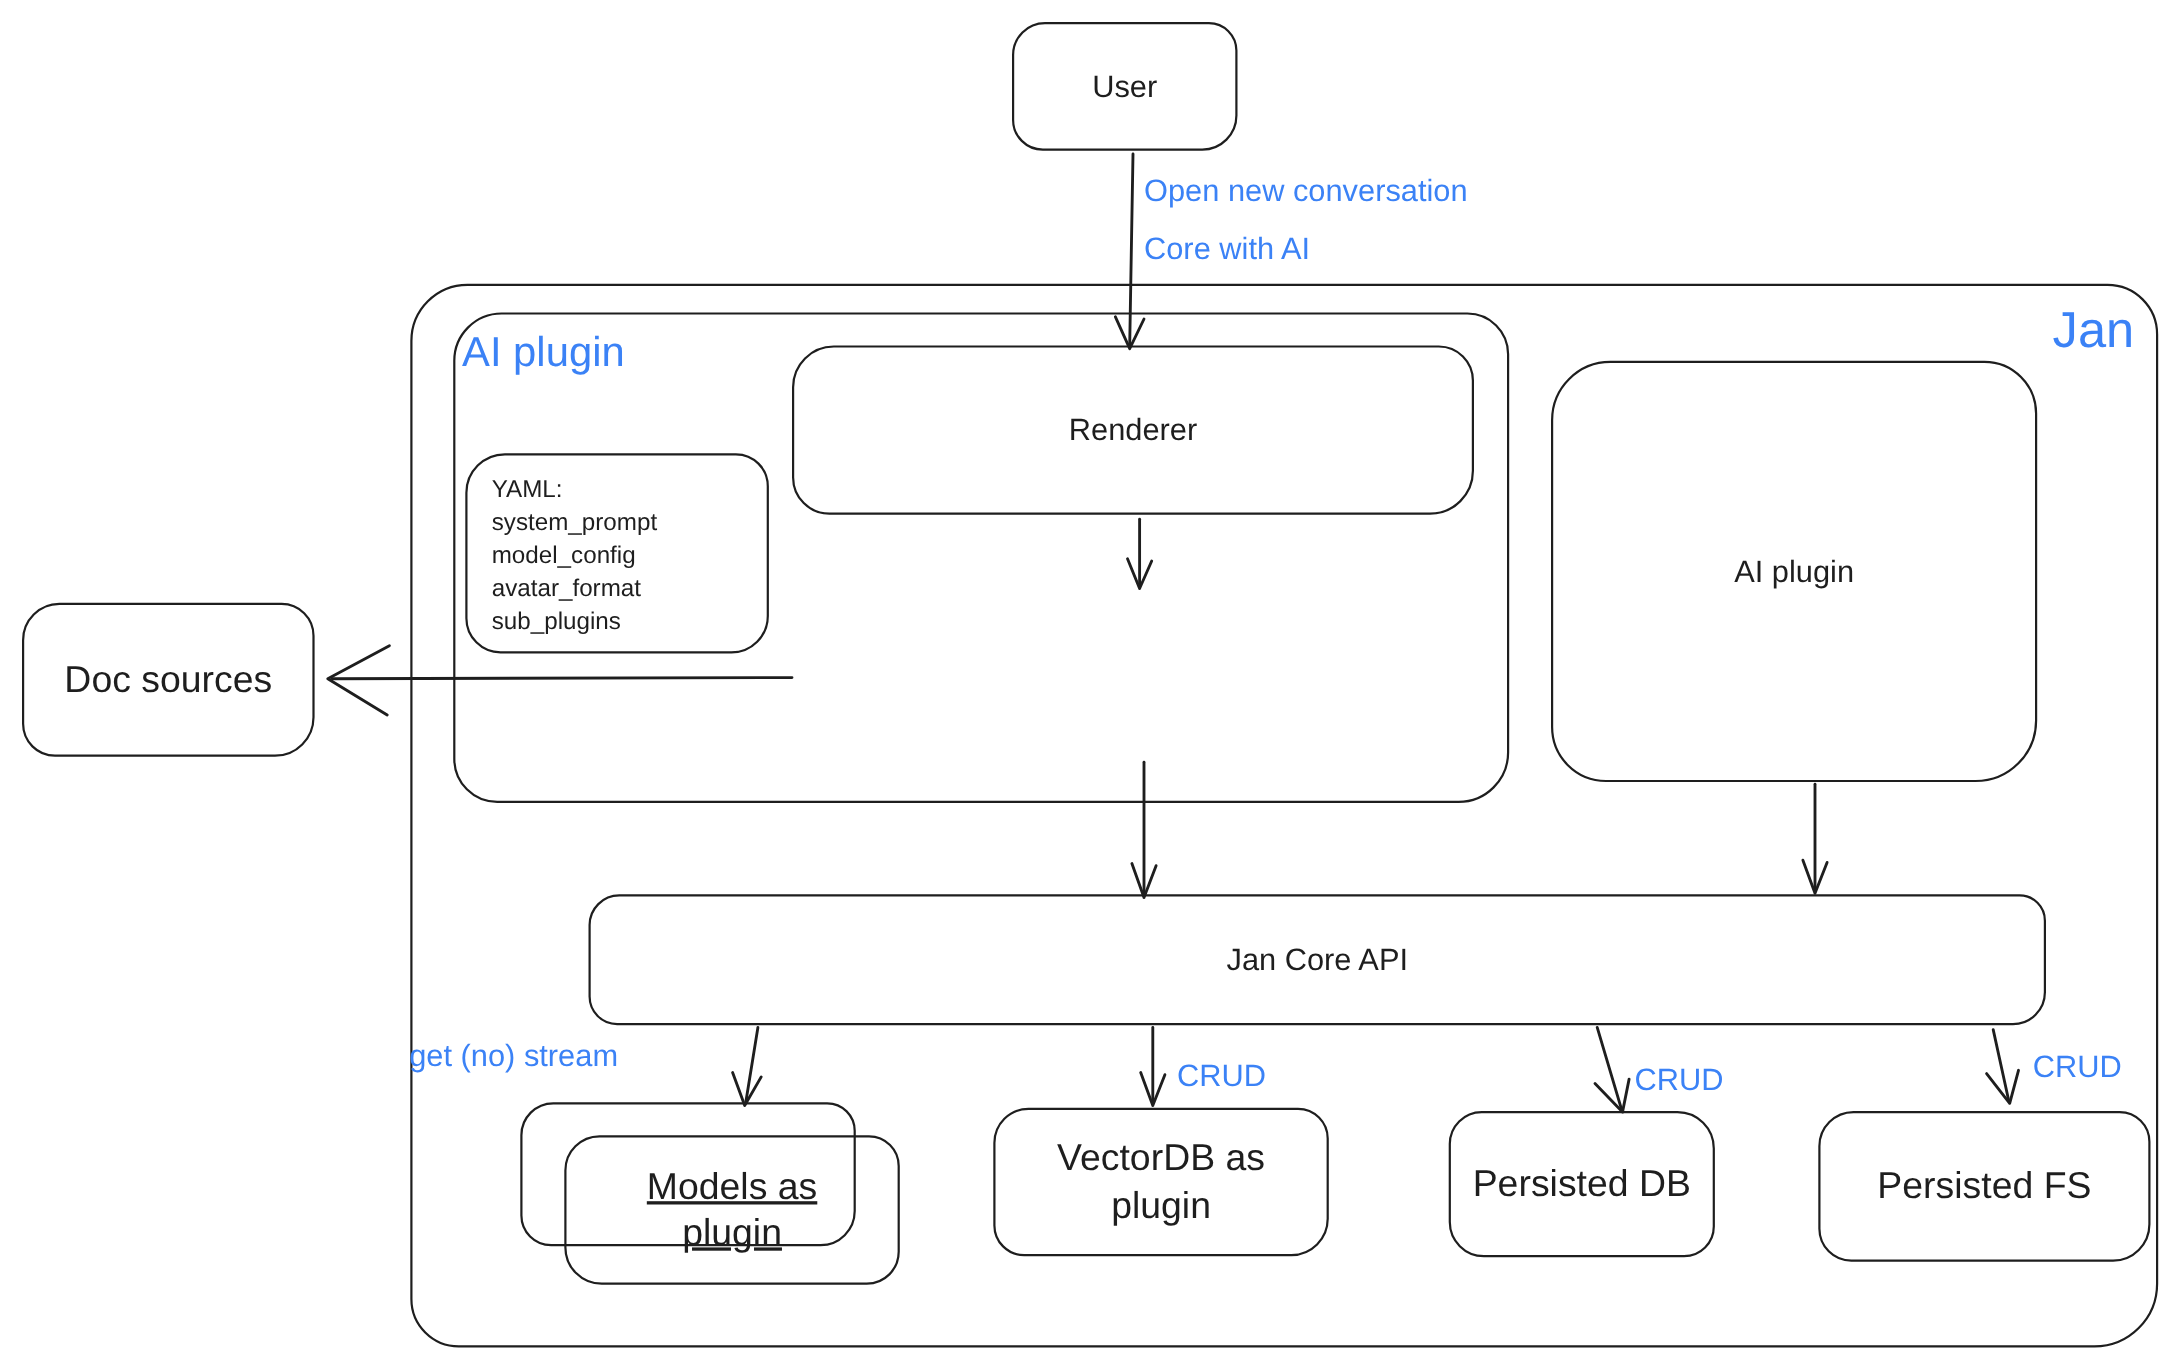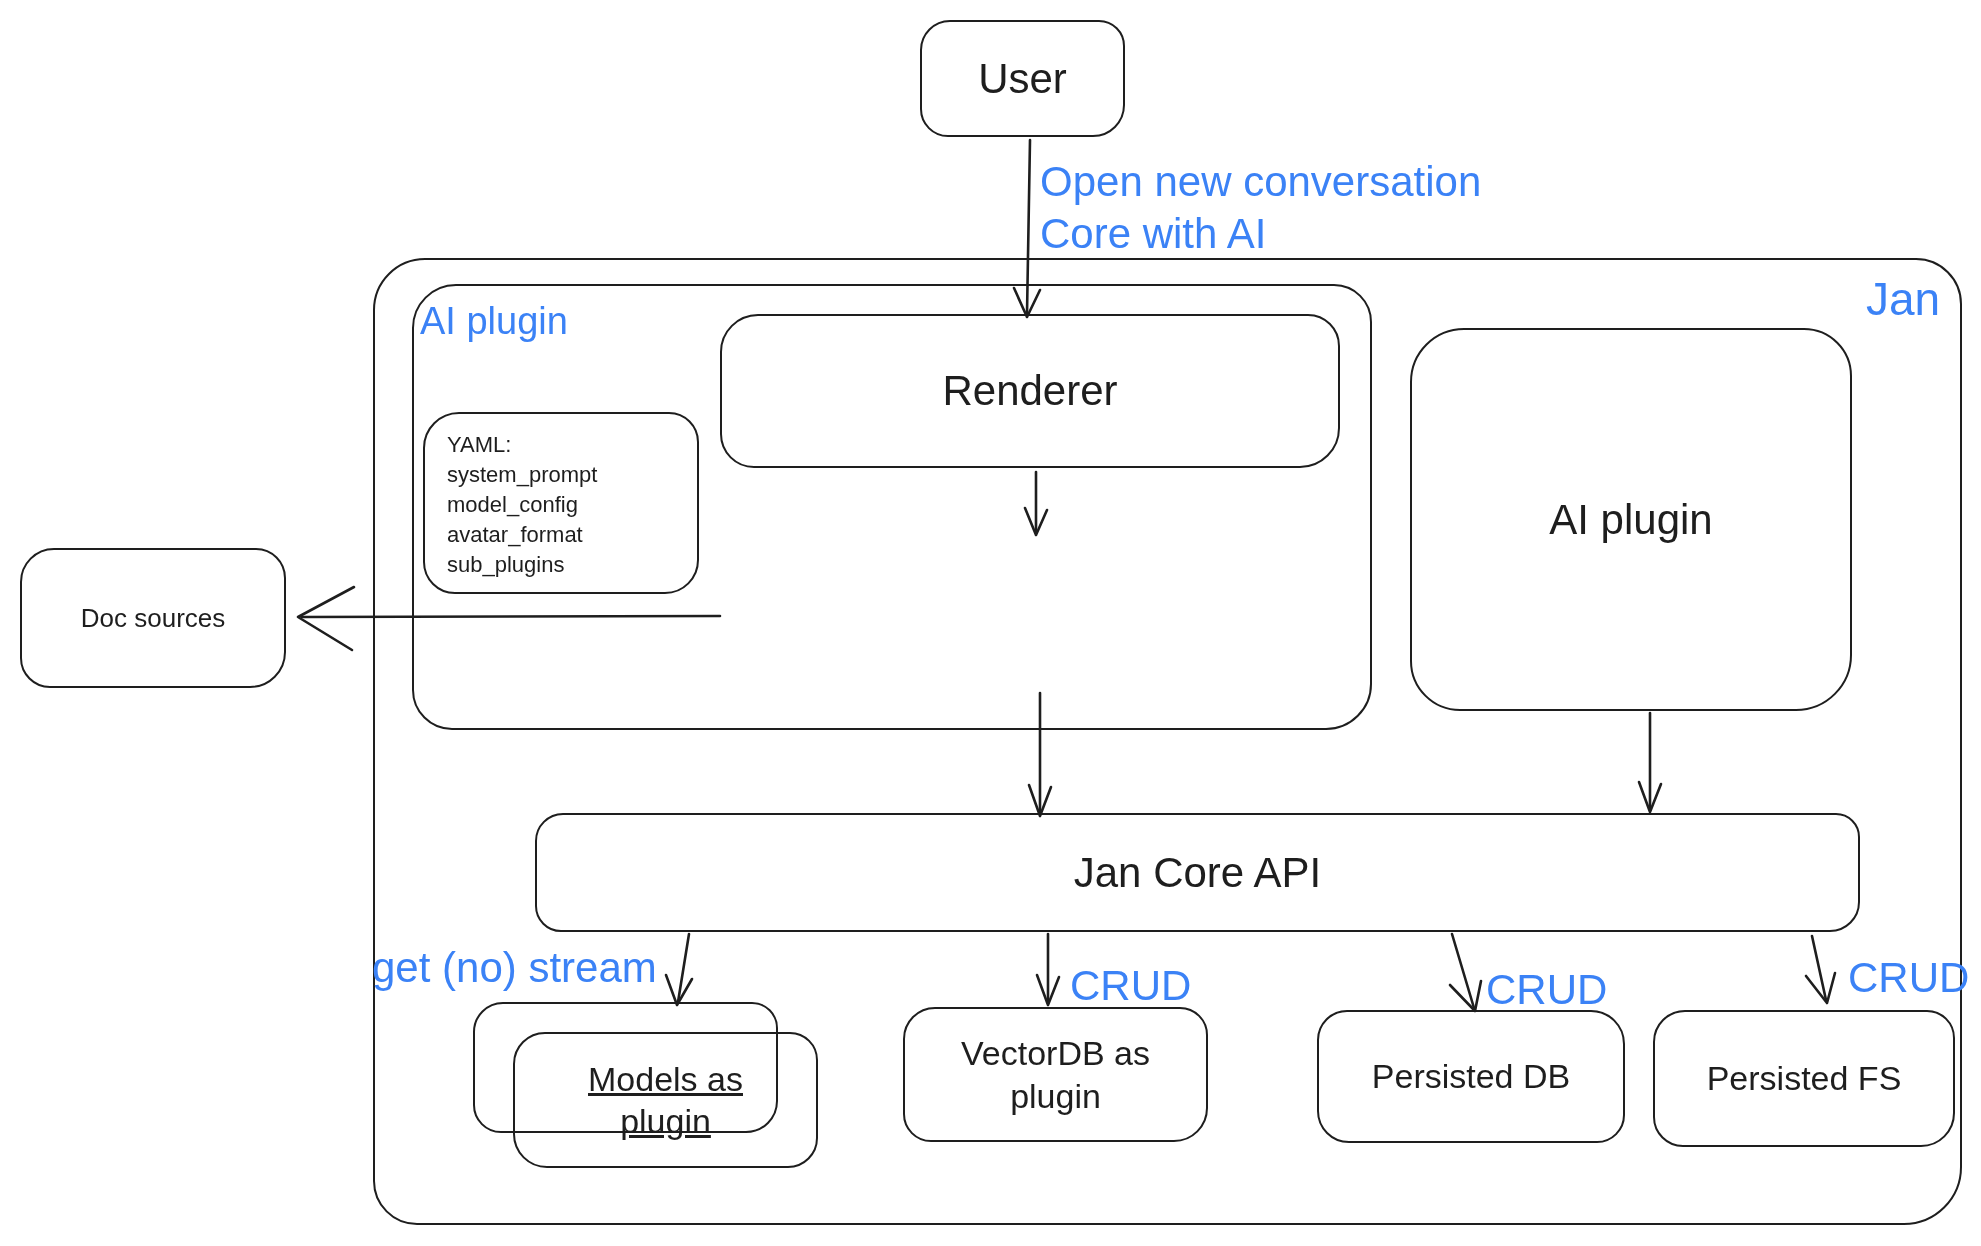--- a/index.html
+++ b/index.html
@@ -26,21 +26,21 @@
     position: absolute;
     color: #3b82f6;
     white-space: nowrap;
   }
   .center-label {
     display: flex;
     align-items: center;
     justify-content: center;
     text-align: center;
   }
-  .fs36 { font-size: 42px; }
+  .fs36 { font-size: 28px; }
   .fs34 { font-size: 34px; }
   svg.arrows {
     position: absolute;
     left: 0; top: 0;
     width: 1981px; height: 1246px;
     pointer-events: none;
   }
   svg.arrows path {
     stroke: #1e1e1e;
     stroke-width: 2.6;
@@ -82,38 +82,38 @@
 
   <div class="box center-label fs36" style="left:720px; top:314px; width:620px; height:154px; border-radius:38px 32px 40px 34px;">
     <span>Renderer</span>
   </div>
 
 
   <div class="box center-label fs36" style="left:1410px; top:328px; width:442px; height:383px; border-radius:54px 48px 56px 50px;">
     <span>AI plugin</span>
   </div>
 
-  <div class="box center-label" style="left:20px; top:548px; width:266px; height:140px; border-radius:34px 30px 36px 30px; font-size:26px;">
+  <div class="box center-label" style="left:20px; top:548px; width:266px; height:140px; border-radius:34px 30px 36px 30px; font-size:34px;">
     <span>Doc sources</span>
   </div>
 
   <div class="box center-label fs36" style="left:535px; top:813px; width:1325px; height:119px; border-radius:28px 24px 30px 26px;">
     <span>Jan Core API</span>
   </div>
 
   <div class="box" style="left:473px; top:1002px; width:305px; height:131px; border-radius:30px 26px 32px 28px;"></div>
   <div class="box center-label fs34 wrap-label" style="left:513px; top:1032px; width:305px; height:136px; border-radius:32px 28px 30px 34px; padding:0 36px;text-decoration:underline;">
     <span>Models as plugin</span>
   </div>
 
   <div class="box center-label fs34 wrap-label" style="left:903px; top:1007px; width:305px; height:135px; border-radius:32px 28px 34px 28px; padding:0 20px;">
     <span>VectorDB as plugin</span>
   </div>
 
-  <div class="box center-label fs34" style="left:1317px; top:1010px; width:308px; height:133px; border-radius:30px 34px 28px 32px;">
+  <div class="box center-label fs34" style="left:1317px; top:1010px; width:242px; height:133px; border-radius:30px 34px 28px 32px;">
     <span>Persisted DB</span>
   </div>
 
   <div class="box center-label fs34" style="left:1653px; top:1010px; width:302px; height:137px; border-radius:32px 28px 34px 30px;">
     <span>Persisted FS</span>
   </div>
 
   <div class="box center-label fs36" style="left:920px; top:20px; width:205px; height:117px; border-radius:30px 26px 32px 28px;">
     <span>User</span>
   </div>

